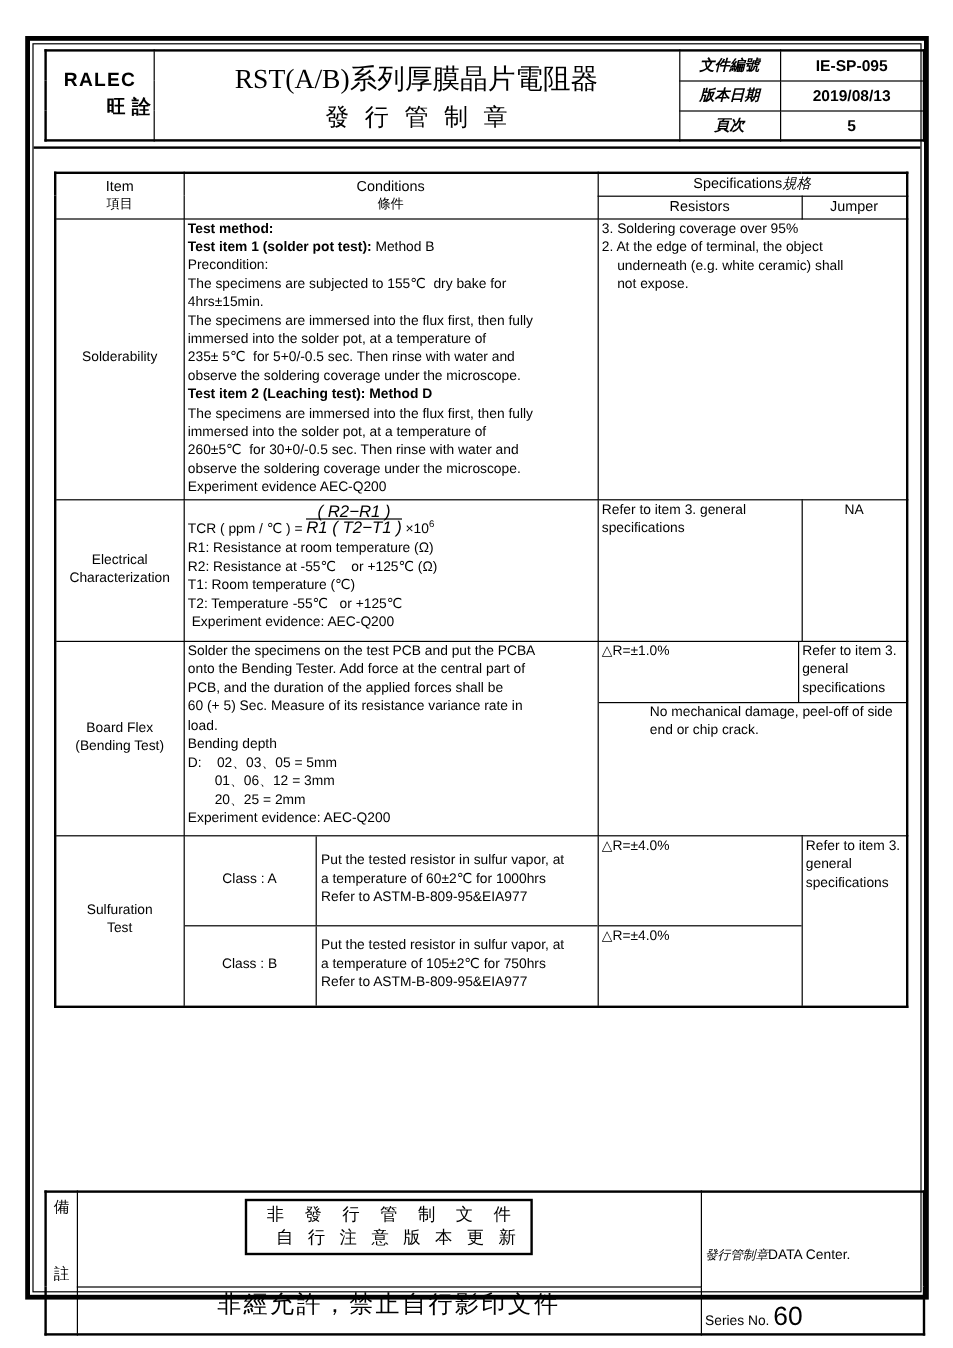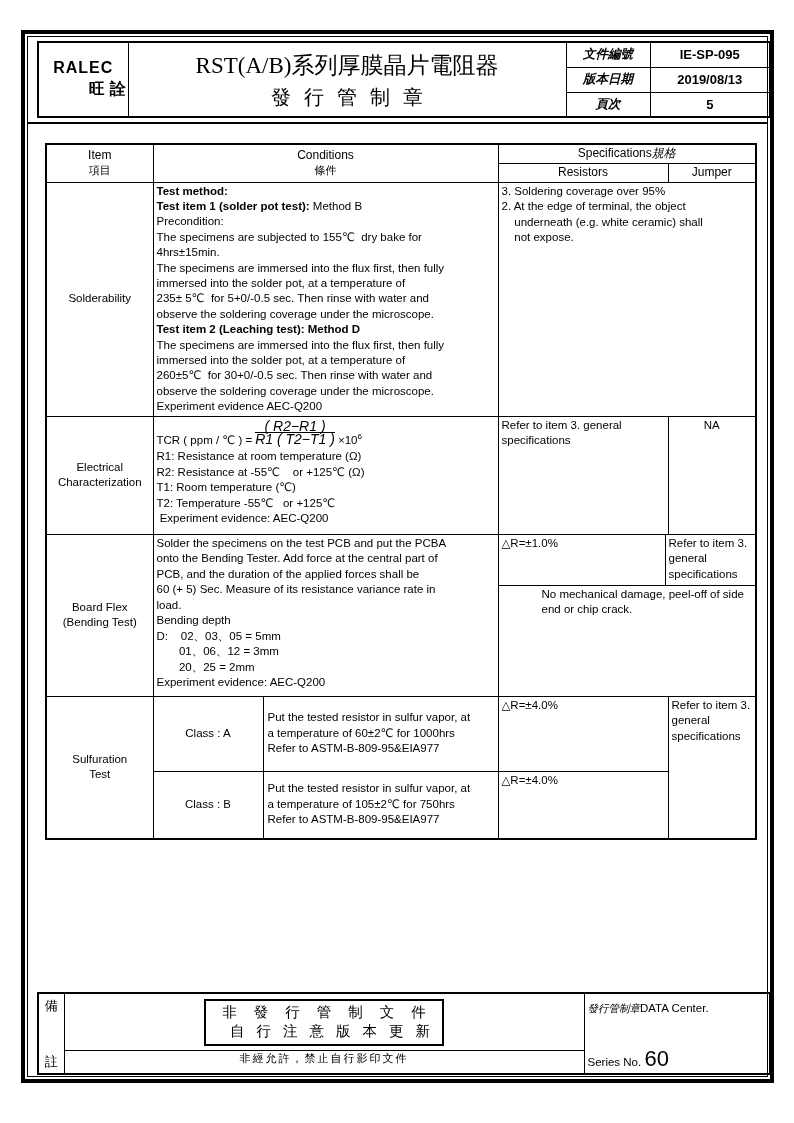--- a/index.html
+++ b/index.html
@@ -82,22 +82,22 @@
   .footer-table td { border:1px solid #000; vertical-align:top; }
   tr.f-top td { height:57px; }
   tr.f-bot td { height:23px; }
   .f-remark-wrap { height:79px; display:flex; flex-direction:column; justify-content:space-between; align-items:center; padding:3px 0 2px; font-family:"Liberation Serif","DejaVu Serif",serif; font-size:13px; }
   .notice-box {
     width:240px; margin:5px auto 0; border:2px solid #000; padding:2px 10px 3px;
     text-align:center; font-family:"Liberation Serif","DejaVu Serif",serif; font-size:14.5px;
   }
   .notice-l1 { letter-spacing:17px; margin-right:-17px; }
   .notice-l2 { letter-spacing:12px; margin-right:-12px;margin-left:12px; }
-  .f-copy { text-align:center; font-family:"Liberation Serif","DejaVu Serif",serif; font-size:11px; letter-spacing:2px; vertical-align:middle;margin-top:16px; }
-  .f-stamp-wrap { height:79px; display:flex; flex-direction:column; justify-content:space-between; padding:4px 3px 1px; }
+  .f-copy { text-align:center; font-family:"Liberation Serif","DejaVu Serif",serif; font-size:20px; letter-spacing:2px; vertical-align:middle;margin-top:16px; }
+  .f-stamp-wrap { height:79px; display:flex; flex-direction:column; justify-content:space-between; padding:4px 3px 1px;margin-top:38px; }
   .stamp-zh { font-family:"Liberation Serif","DejaVu Serif",serif; font-style:italic; font-size:10.5px; }
   .stamp-en { font-size:11.5px; }
   .series-label { font-size:11.5px; }
   .series-value { font-size:22px; }
 </style>
 </head>
 <body>
 
 <div class="page">
   <div class="frame-outer">

